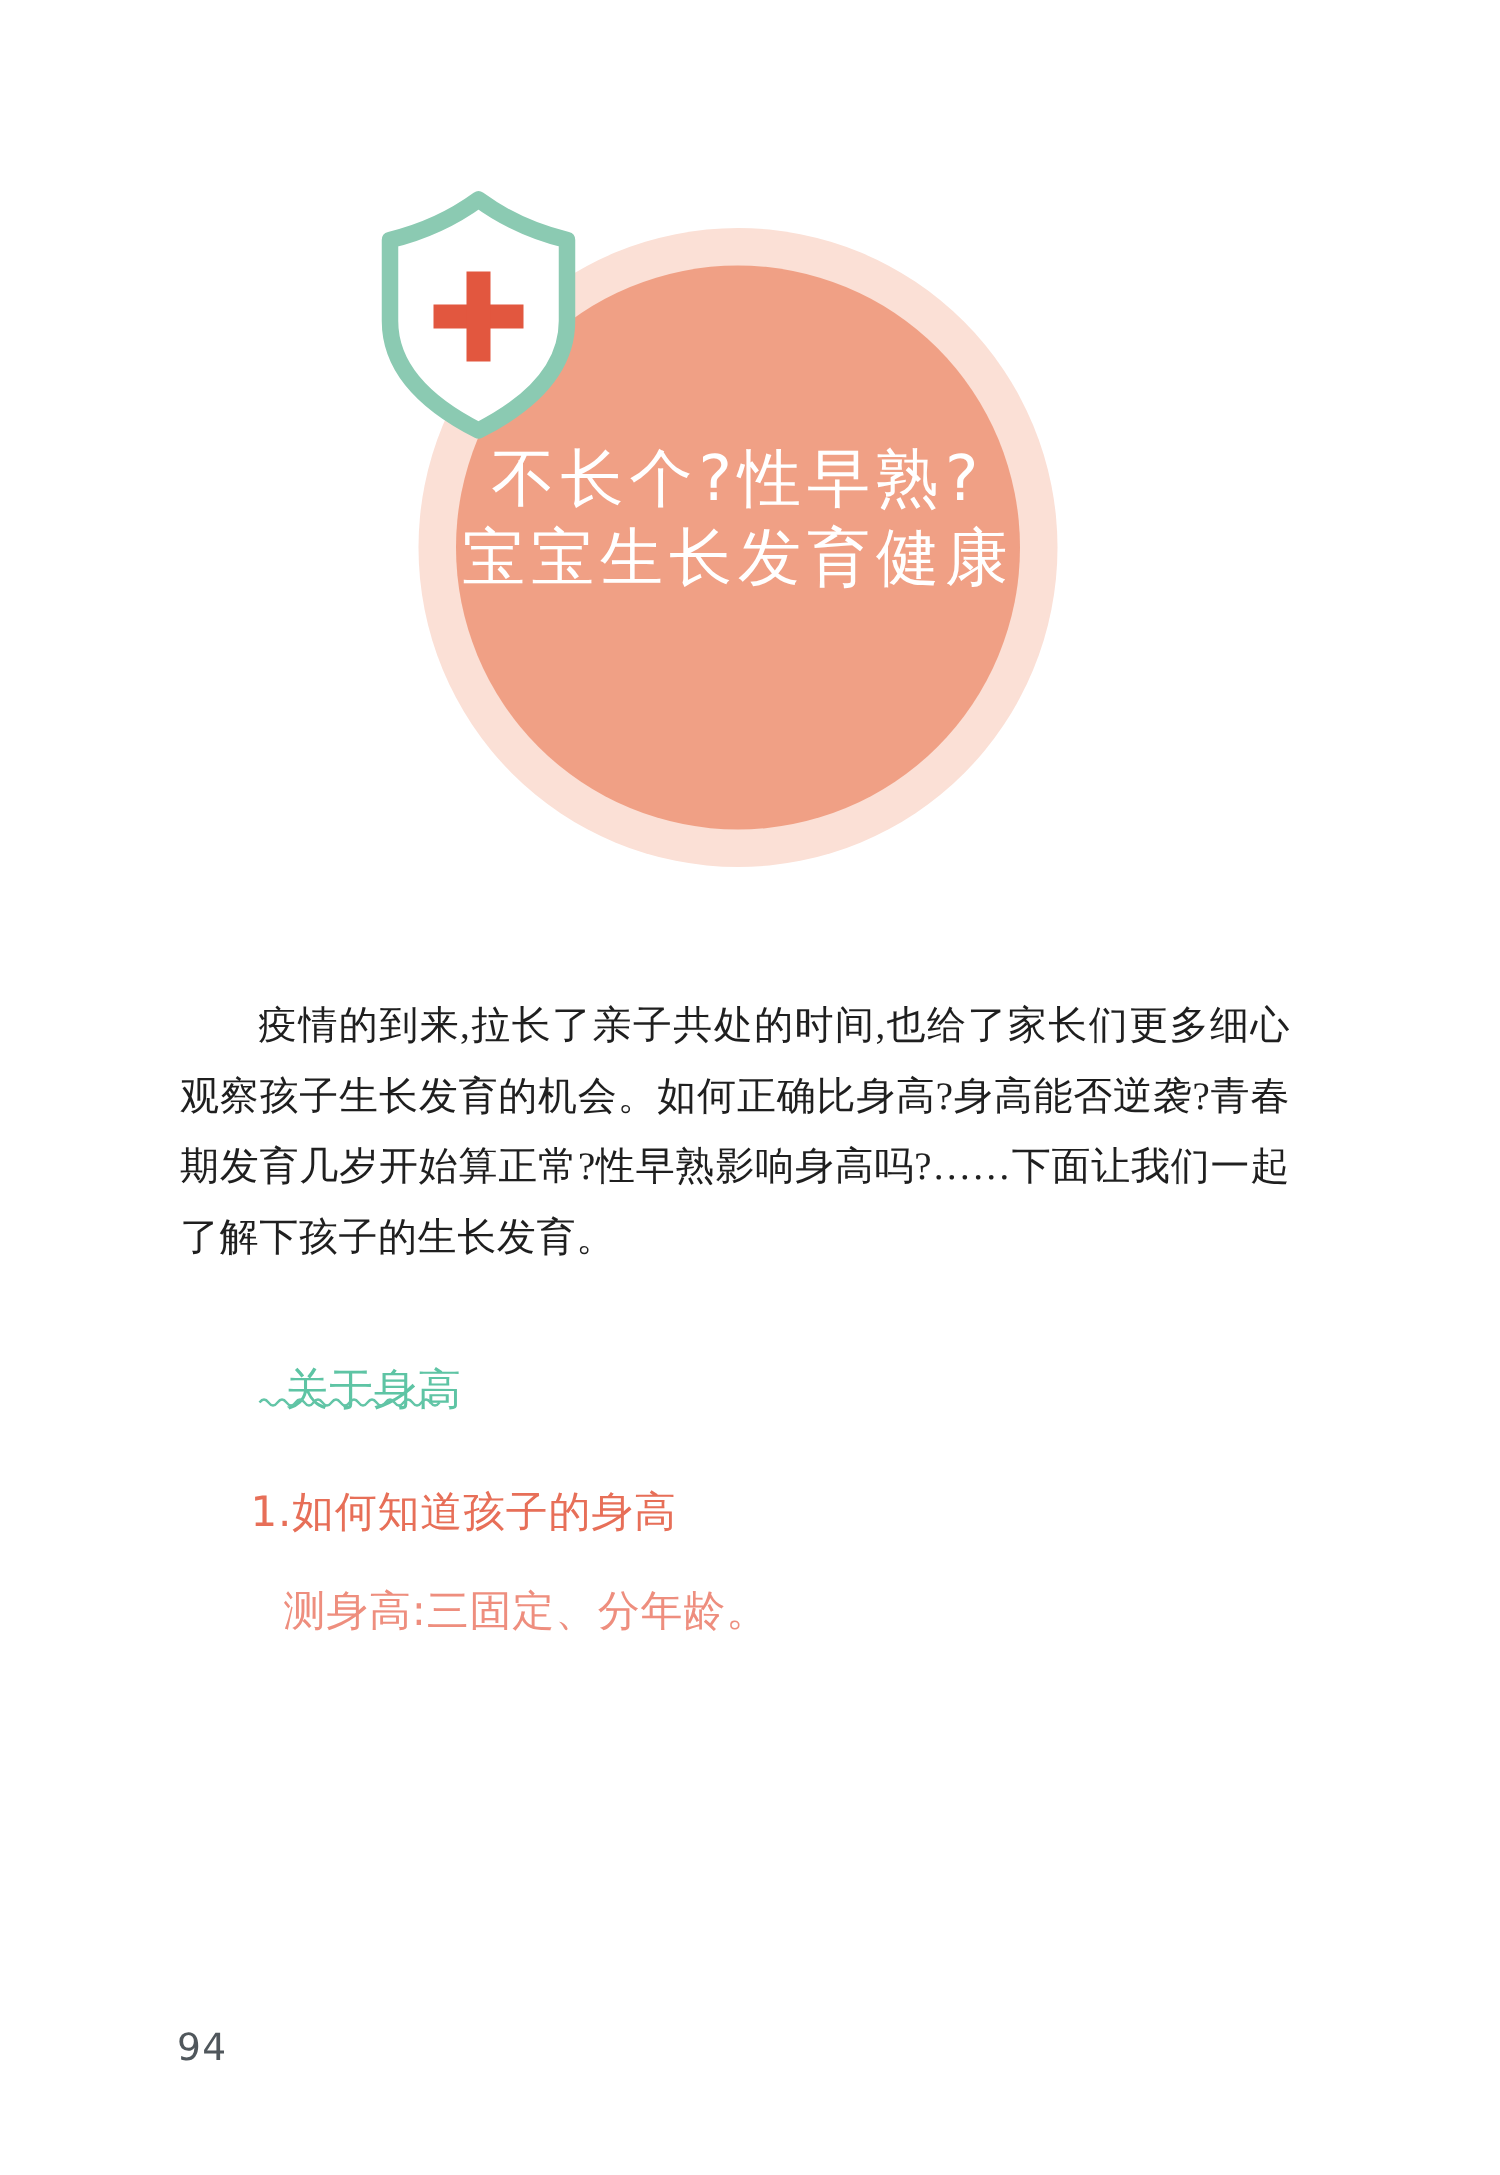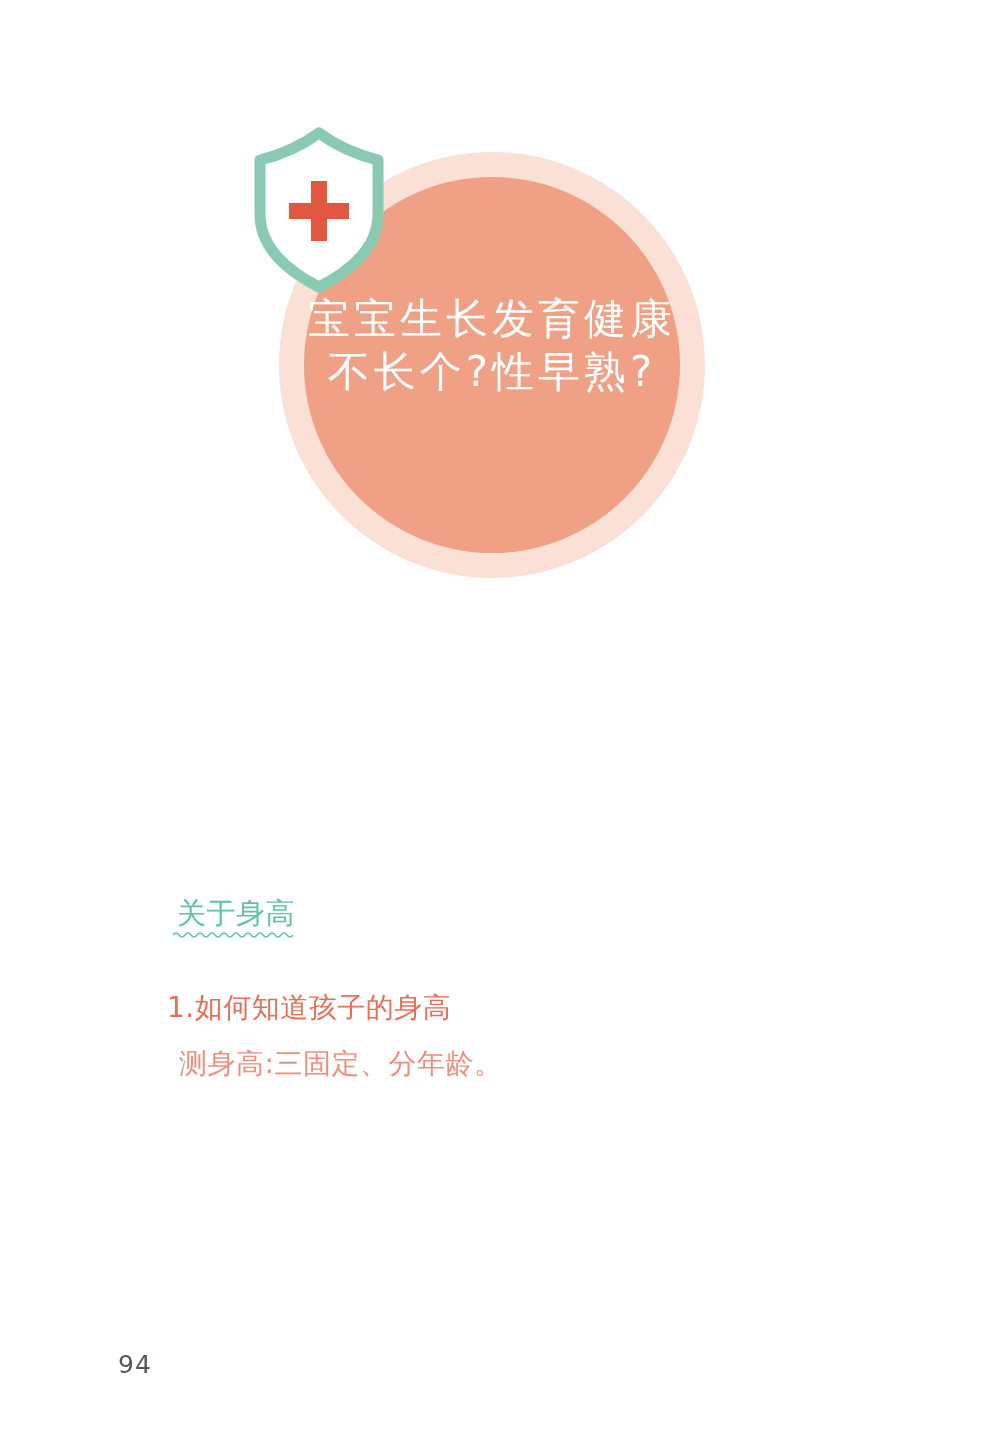--- a/index.html
+++ b/index.html
@@ -29,63 +29,64 @@
   
   .body-par{
     position:absolute;left:120px;width:740px;margin:0;
     font-size:26px;line-height:47px;letter-spacing:0.4px;
     color:#1f1f1f;text-align:justify;text-indent:2em;
   }
   .p1{top:660px;}
   .p2{top:1081px;}
   
   .sec-head{
-    position:absolute;left:174px;top:893px;margin:3px;
+    position:absolute;left:174px;top:893px;margin:16px;
     font-family:"DejaVu Sans","Liberation Sans",sans-serif;
     font-size:29px;line-height:35px;letter-spacing:0.5px;
     color:#5ec4a4;font-weight:400;
   }
   .wave{position:absolute;left:172px;top:930px;}
   .sub-head{
     position:absolute;left:167px;top:990px;margin:0;
     font-family:"DejaVu Sans","Liberation Sans",sans-serif;
     font-size:28px;line-height:36px;letter-spacing:0.5px;
     color:#e76f58;font-weight:400;
   }
   .key-point{
-    position:absolute;left:171px;top:1038px;margin:8px;
+    position:absolute;left:171px;top:1038px;margin:18px;
     font-family:"DejaVu Sans","Liberation Sans",sans-serif;
     font-size:28px;line-height:36px;letter-spacing:0.5px;
     color:#ee8e7e;font-weight:400;
   }
   .page-num{
     position:absolute;left:118px;top:1350px;
     font-family:"DejaVu Sans","Liberation Sans",sans-serif;
     font-size:25px;color:#50575c;letter-spacing:1px;
   }
 </style>
 </head>
 <body>
 
 <div class="page">
 
   <div class="ring"></div>
   <div class="circle"></div>
 
   <div class="hero-title">
+    <div>不长个?性早熟?</div>
     <div>宝宝生长发育健康</div>
-    <div>不长个?性早熟?</div>
   </div>
 
   <svg class="shield" width="142" height="168" viewBox="0 0 142 168">
     <path d="M71 7 Q45 26 12 34 L12 88 Q12 131 71 161 Q130 131 130 88 L130 34 Q97 26 71 7 Z" fill="#ffffff" stroke="#8bcab2" stroke-width="11" stroke-linejoin="round"></path>
     <rect x="41" y="77" width="60" height="16" fill="#e2573f"></rect>
     <rect x="63" y="55" width="16" height="60" fill="#e2573f"></rect>
   </svg>
 
+  <p class="body-par p1">疫情的到来,拉长了亲子共处的时间,也给了家长们更多细心观察孩子生长发育的机会。如何正确比身高?身高能否逆袭?青春期发育几岁开始算正常?性早熟影响身高吗?……下面让我们一起了解下孩子的生长发育。</p>
 
   <h2 class="sec-head">关于身高</h2>
   <svg class="wave" width="128" height="10" viewBox="0 0 128 10">
     <path d="M1 5 q3 -4 6 0 t6 0 t6 0 t6 0 t6 0 t6 0 t6 0 t6 0 t6 0 t6 0 t6 0 t6 0 t6 0 t6 0 t6 0 t6 0 t6 0 t6 0 t6 0 t6 0" fill="none" stroke="#63c5a7" stroke-width="1.6"></path>
   </svg>
 
   <h3 class="sub-head">1.如何知道孩子的身高</h3>
   <div class="key-point">测身高:三固定、分年龄。</div>
 
 

